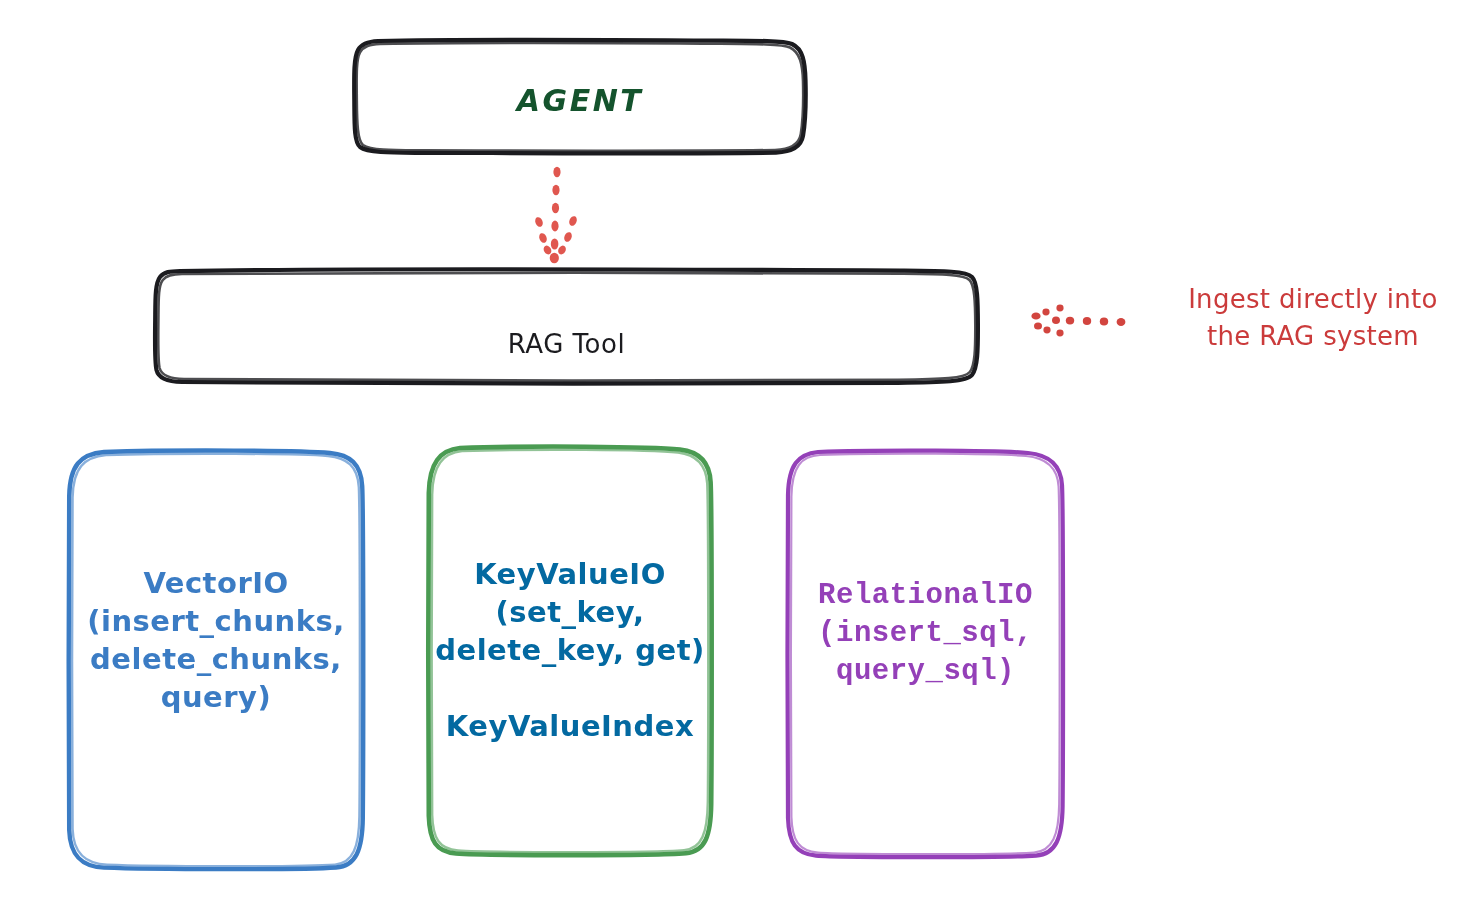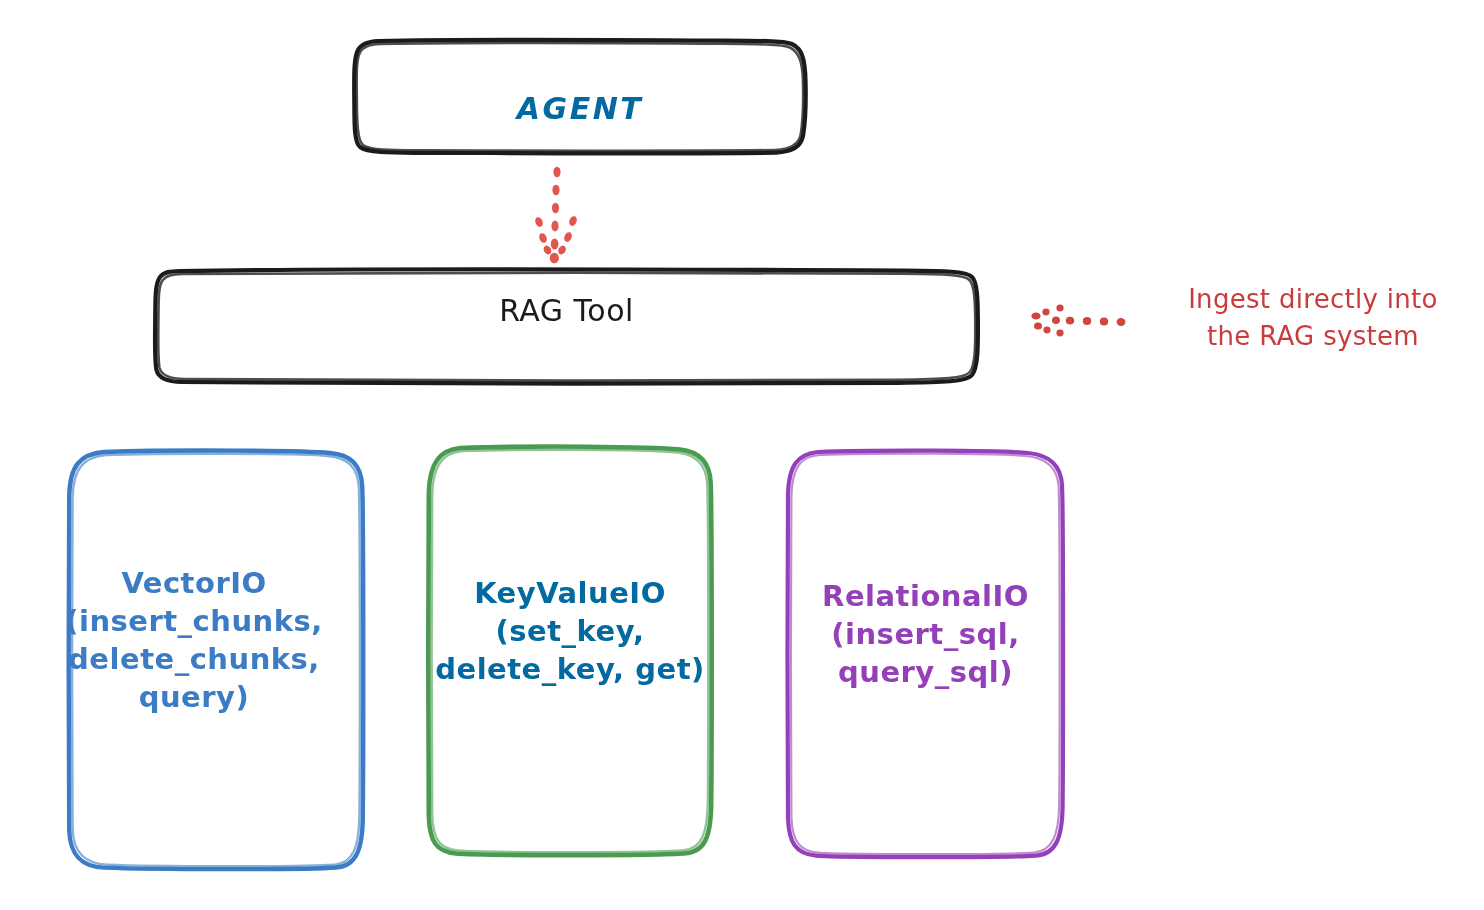--- a/index.html
+++ b/index.html
@@ -32,62 +32,64 @@
     align-items: center;
     justify-content: center;
     text-align: center;
     white-space: pre-line;
     font-family: "DejaVu Sans", sans-serif;
     letter-spacing: 0.5px;
     pointer-events: auto;
   }
   .agent-label {
     left: 355px;
-    top: 52px;
+    top: 44px;
     width: 450px;
     height: 113px;
     font-size: 30px;
     font-style: italic;
     font-weight: 700;
     letter-spacing: 2.5px;
-    color: #0369a1;
+    color: #14532d;
   }
   .rag-label {
     left: 155px;
-    top: 254px;
+    top: 288px;
     width: 823px;
     height: 112px;
-    font-size: 30px;
+    font-size: 26px;
     color: #1b1b1f;
   }
   .col-label {
     font-size: 29px;
     line-height: 38px;
     font-weight: 600;
   }
   .vector-label {
     left: 68px;
     top: 450px;
     width: 252px;
     height: 418px;
     color: #3b7cc4;
+    padding-left: 22px;
   }
   .keyvalue-label {
     left: 428px;
     top: 446px;
     width: 284px;
     height: 408px;
     color: #0369a1;
   }
   .relational-label {
     left: 787px;
     top: 450px;
     width: 277px;
     height: 406px;
     color: #9440b8;
+    font-family: Liberation Mono, monospace;
   }
   .col-gap {
     display: block;
     height: 38px;
   }
   .annotation {
     position: absolute;
     left: 1148px;
     top: 281px;
     width: 330px;
@@ -177,20 +179,21 @@
 delete_chunks,
 query)</span>
     <span class="col-gap"></span>
   </div>
 
   <div class="node-label col-label keyvalue-label">
     <span>KeyValueIO
 (set_key,
 delete_key, get)</span>
     <span class="col-gap"></span>
+    <span>KeyValueIndex</span>
   </div>
 
   <div class="node-label col-label relational-label">
     <span>RelationalIO
 (insert_sql,
 query_sql)</span>
     <span class="col-gap"></span>
   </div>
 
   <div class="annotation">Ingest directly into

